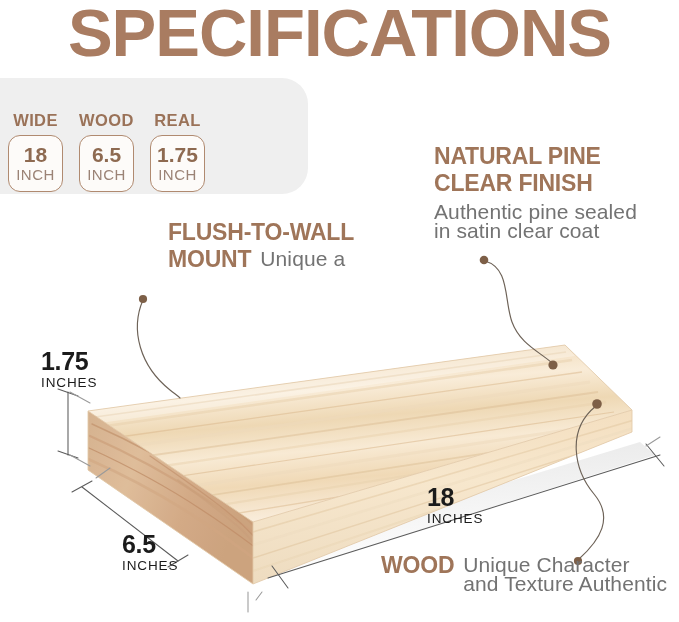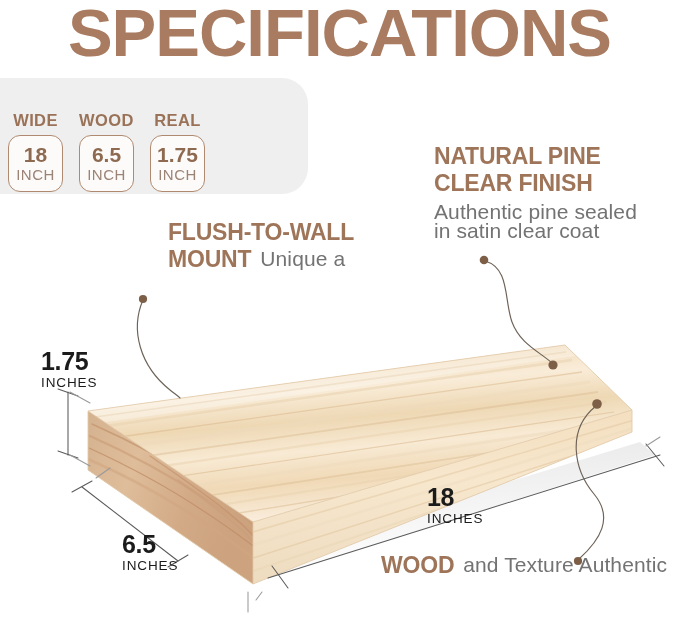--- a/index.html
+++ b/index.html
@@ -271,20 +271,21 @@
       <div class="co-sub">
         <div>Unique a</div>
       </div>
     </div>
   </div>
 
   <div class="callout" id="co-wood">
     <div class="inline-wrap">
       <div class="co-title">WOOD</div>
       <div class="co-sub">
+        <div>Unique Character</div>
         <div>and Texture Authentic</div>
       </div>
     </div>
   </div>
 
   <div class="dim" id="dim-thick">
     <div class="num">1.75</div>
     <div class="unit">INCHES</div>
   </div>
 

